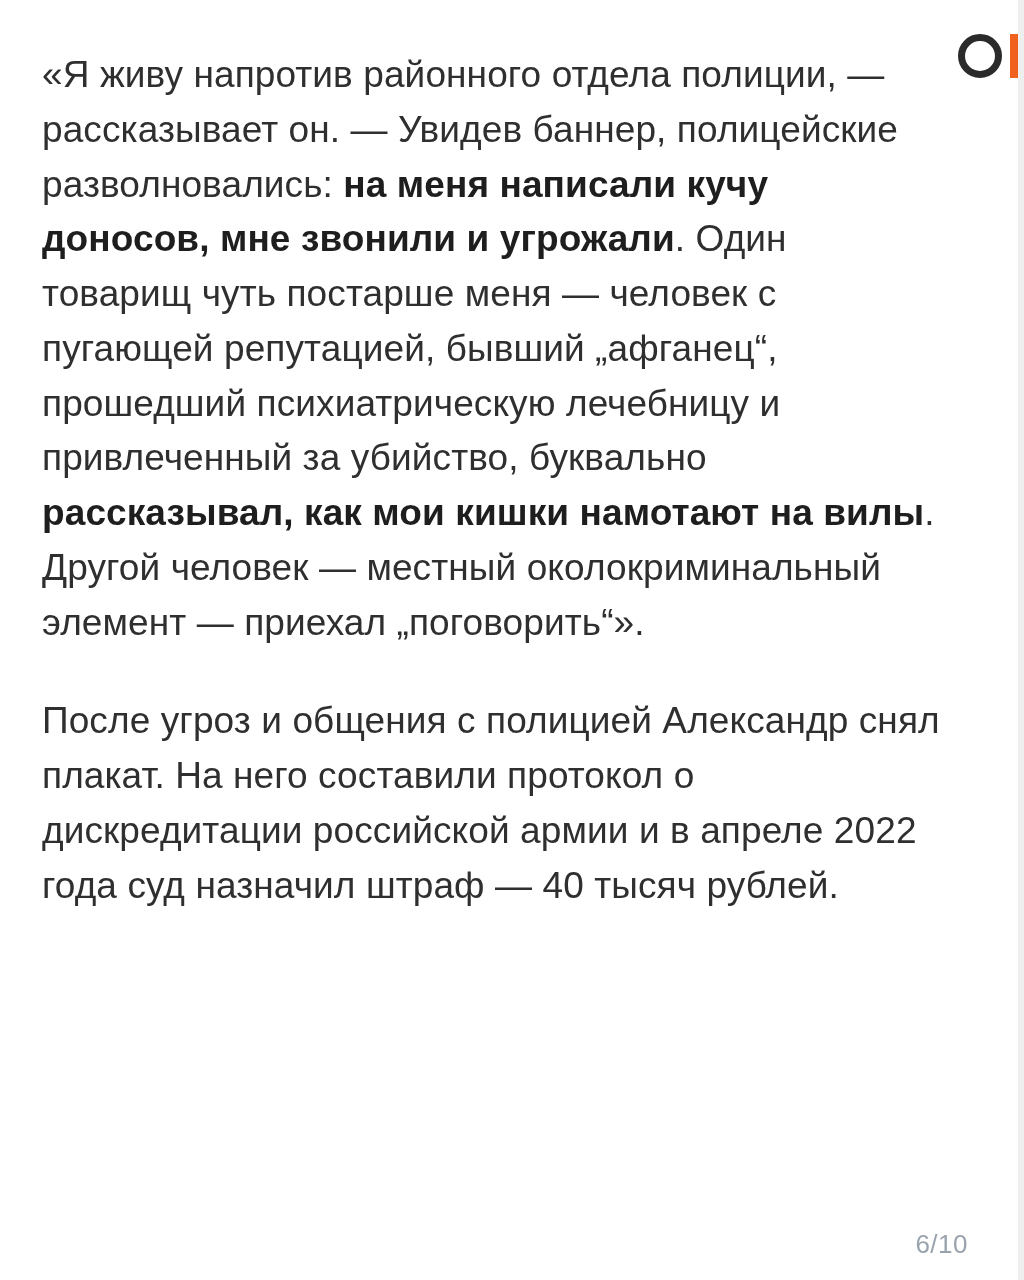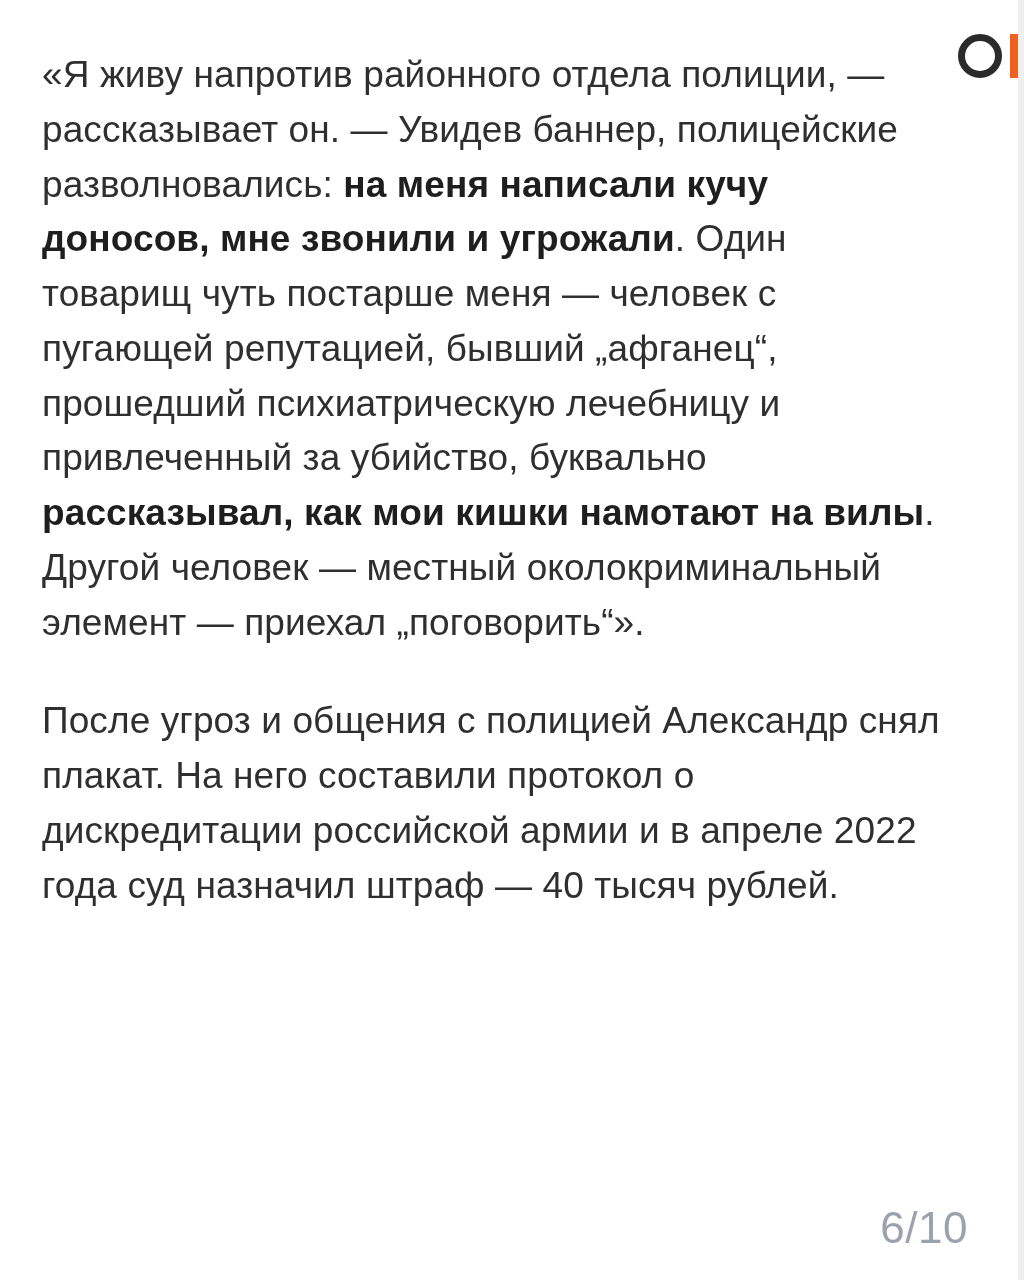--- a/index.html
+++ b/index.html
@@ -67,22 +67,22 @@
     margin-bottom: 4px;
   }
   p.para b {
     font-weight: 700;
     color: #1e1e1e;
   }
 
   .pager {
     position: absolute;
     right: 56px;
-    bottom: 27px;
-    font-size: 44px;
+    bottom: 20px;
+    font-size: 26px;
     color: #9aa3ad;
     letter-spacing: 0.5px;
   }
 
   
   .edge-bar {
     position: absolute;
     top: 0;
     right: 0;
     width: 6px;

